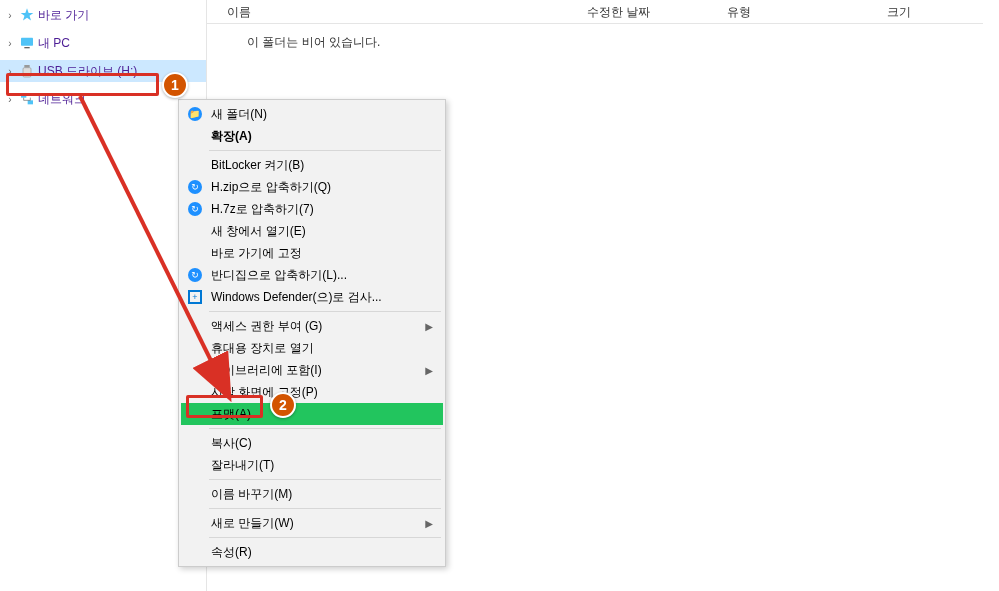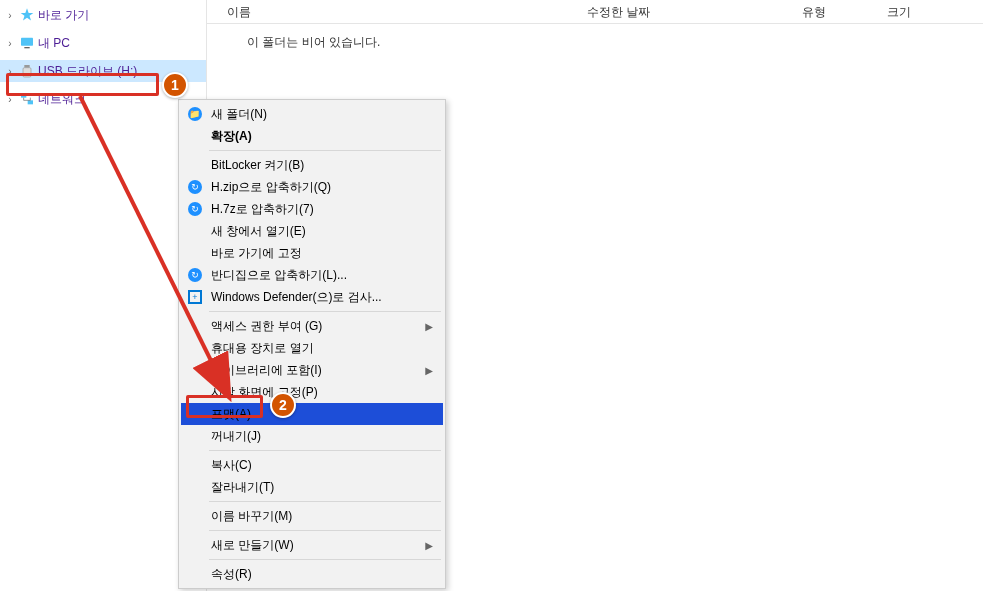--- a/index.html
+++ b/index.html
@@ -12,37 +12,37 @@
     .tree-icon { width: 18px; height: 16px; display: inline-flex; align-items: center; justify-content: center; margin: 0 2px; }
     .tree-label { color: #4c1d95; }
 
     .divider { position: absolute; left: 206px; top: 0; width: 1px; height: 100%; background: #e5e5e5; }
 
     .content { position: absolute; left: 207px; top: 0; right: 16px; height: 100%; }
     .columns { display: flex; height: 24px; border-bottom: 1px solid #e5e5e5; padding-left: 12px; }
     .col-header { color: #333; padding: 4px 8px; }
     .col-name { width: 360px; }
     .col-date { width: 140px; }
-    .col-type { width: 115px; text-align: right; }
+    .col-type { width: 115px; }
     .col-size { width: 100px; margin-left: 45px; }
     .empty-msg { text-align: left; padding: 10px 40px; color: #333; }
 
     .red-box { position: absolute; border: 3px solid #d93025; border-radius: 2px; }
     .red-box-1 { left: 6px; top: 73px; width: 153px; height: 23px; }
     .red-box-2 { left: 186px; top: 395px; width: 77px; height: 23px; }
 
     .badge { position: absolute; width: 26px; height: 26px; border-radius: 50%; background: #d35400; color: #fff; display: flex; align-items: center; justify-content: center; font-weight: bold; font-size: 14px; border: 2px solid #fff; box-shadow: 0 1px 3px rgba(0,0,0,0.3); }
     .badge-1 { left: 162px; top: 72px; }
     .badge-2 { left: 270px; top: 392px; }
 
     .arrow-line { position: absolute; left: 0; top: 0; pointer-events: none; }
 
     .ctx-menu { position: absolute; left: 178px; top: 99px; width: 268px; background: #f2f2f2; border: 1px solid #ccc; box-shadow: 2px 2px 6px rgba(0,0,0,0.2); padding: 3px 2px; }
     .ctx-item { display: flex; align-items: center; height: 22px; padding-left: 30px; position: relative; color: #000; }
-    .ctx-item.hl { background: #1d4ed8; }
+    .ctx-item.hl { background: #22c55e; }
     .ctx-sep { height: 1px; background: #d7d7d7; margin: 3px 2px 3px 28px; }
     .ctx-icon { position: absolute; left: 6px; width: 16px; height: 16px; display: inline-flex; align-items: center; justify-content: center; }
     .ctx-sub { position: absolute; right: 10px; color: #666; font-size: 10px; }
 
     .star-icon svg, .pc-icon svg, .usb-icon svg, .net-icon svg { width: 16px; height: 16px; }
     .blue-circle { width: 14px; height: 14px; border-radius: 50%; background: #1e90ff; color: #fff; display: flex; align-items: center; justify-content: center; font-size: 9px; }
     .defender-icon { width: 14px; height: 14px; border: 2px solid #0078d4; display: flex; align-items: center; justify-content: center; color: #0078d4; font-size: 9px; }
   </style>
 </head>
 <body>
@@ -161,23 +161,20 @@
   </div>
   <div class="ctx-item">
     <span>라이브러리에 포함(I)</span>
     <span class="ctx-sub">▶</span>
   </div>
   <div class="ctx-item">
     <span>시작 화면에 고정(P)</span>
   </div>
   <div class="ctx-item hl">
     <span>포맷(A)...</span>
-  </div>
-  <div class="ctx-item">
-    <span>꺼내기(J)</span>
   </div>
   <div class="ctx-sep"></div>
 
   <div class="ctx-item">
     <span>복사(C)</span>
   </div>
   <div class="ctx-item">
     <span>잘라내기(T)</span>
   </div>
   <div class="ctx-sep"></div>

